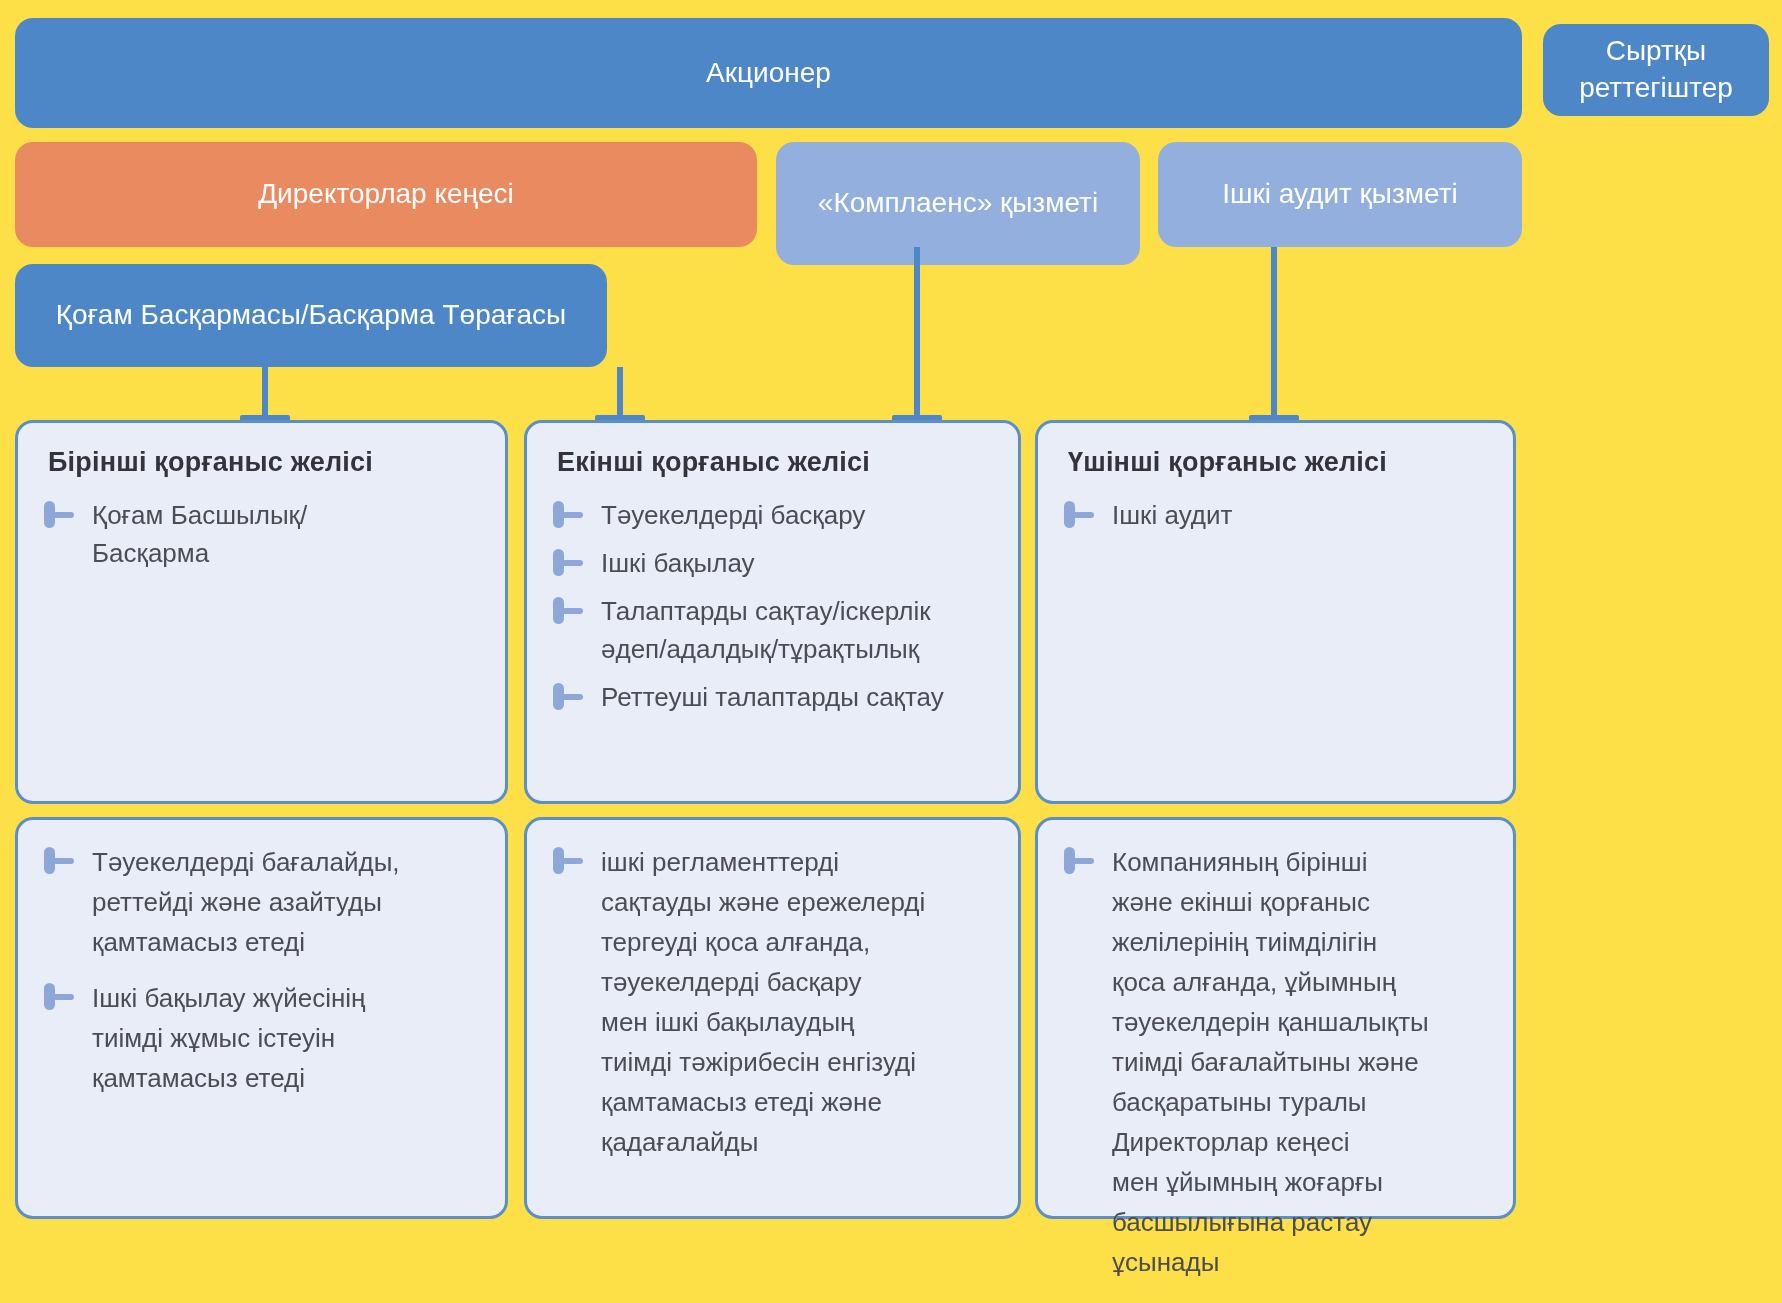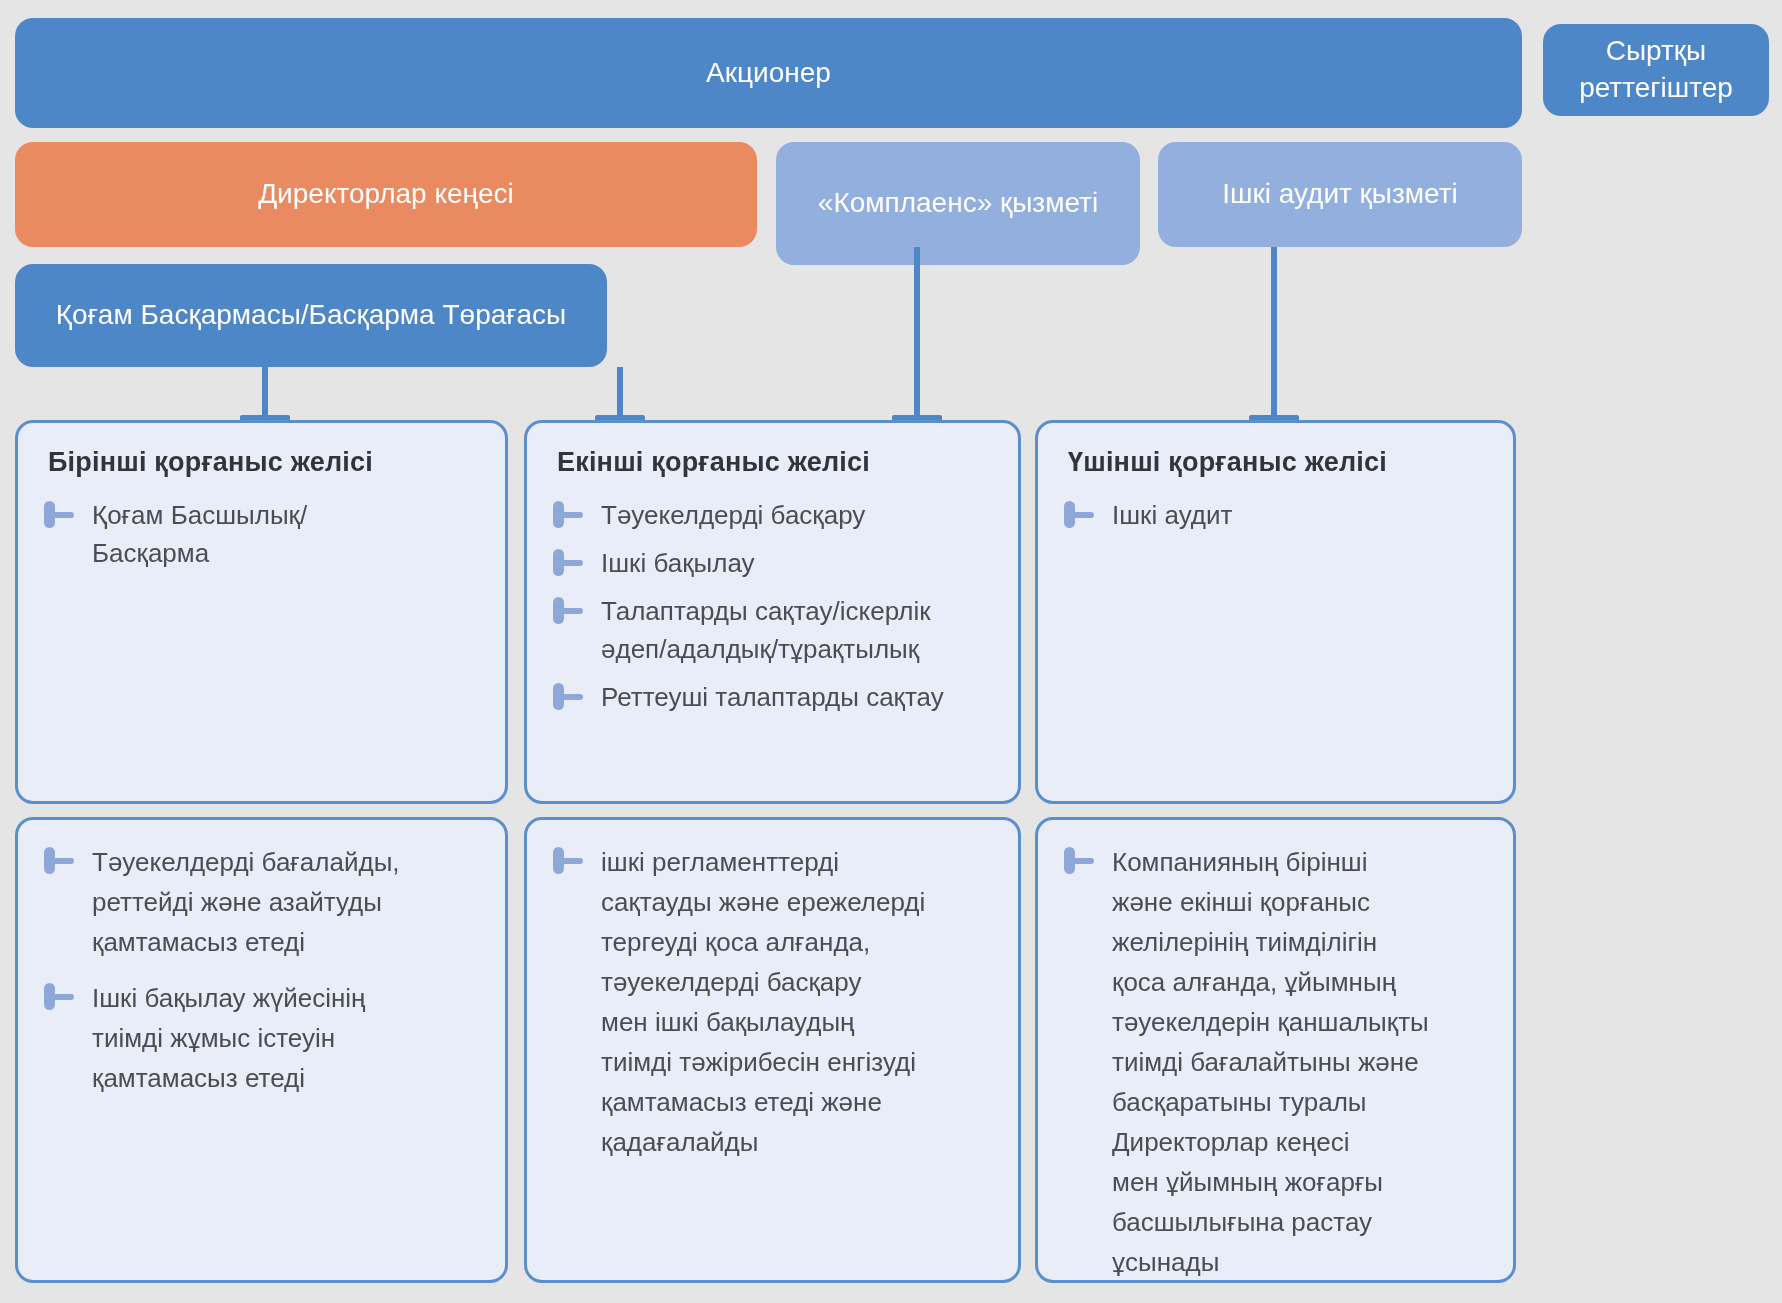--- a/index.html
+++ b/index.html
@@ -11,21 +11,21 @@
     --heading-text: #34333b;
     --body-text: #4c4c54;
     --bullet: #8ca7d8;
   }
   * { box-sizing: border-box; }
   html, body { margin: 0; padding: 0; background: #ffffff; }
   #canvas {
     position: relative;
     width: 1782px;
     height: 1303px;
-    background: #e5e5e5;
+    background: #fde047;
     font-family: "Liberation Sans", sans-serif;
     overflow: hidden;
   }
   .bigbox {
     position: absolute;
     border-radius: 18px;
     color: #ffffff;
     display: flex;
     align-items: center;
     justify-content: center;
@@ -60,21 +60,21 @@
     position: absolute;
     background: var(--panel-fill);
     border: 3px solid var(--panel-border);
     border-radius: 18px;
     padding: 22px 24px 20px 26px;
   }
   .col-1 { left: 15px;   width: 493px; }
   .col-2 { left: 524px;  width: 497px; }
   .col-3 { left: 1035px; width: 481px; }
   .row-mid { top: 420px; height: 384px; }
-  .row-bot { top: 817px; height: 466px; }
+  .row-bot { top: 817px; height: 402px; }
 
   .panel-title {
     font-size: 27px;
     font-weight: bold;
     color: var(--heading-text);
     margin: 2px 0 18px 4px;
     letter-spacing: 0.2px;
   }
   .item {
     display: flex;

